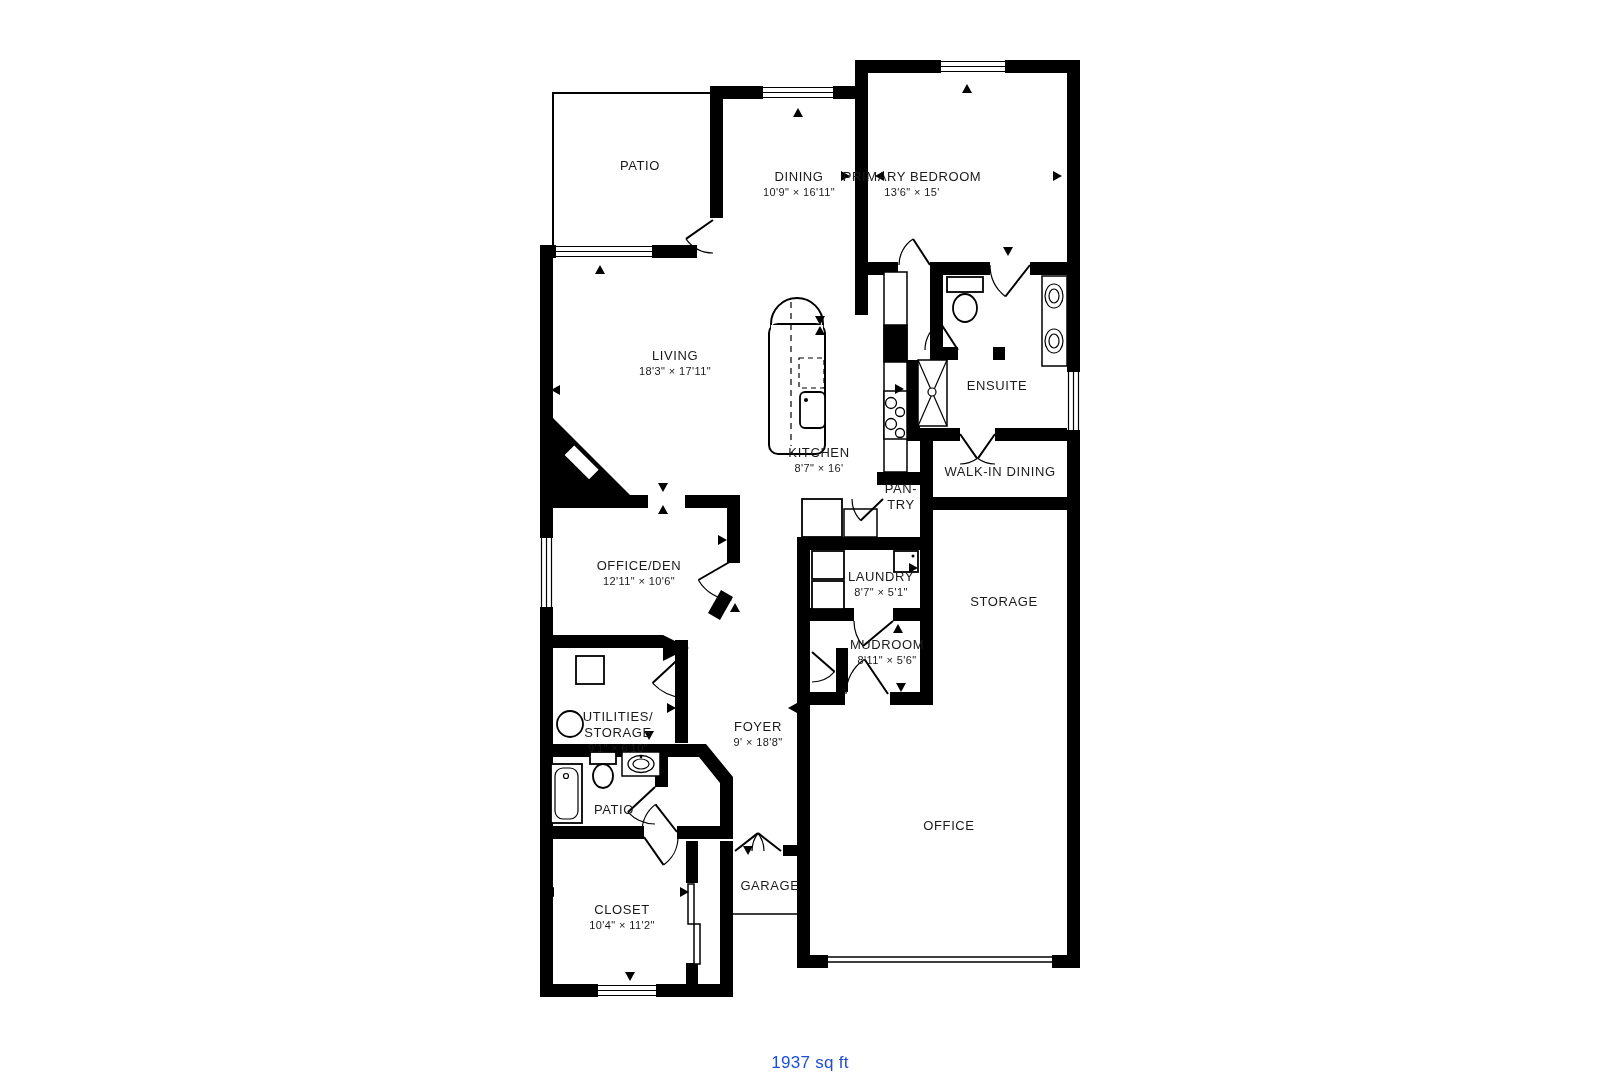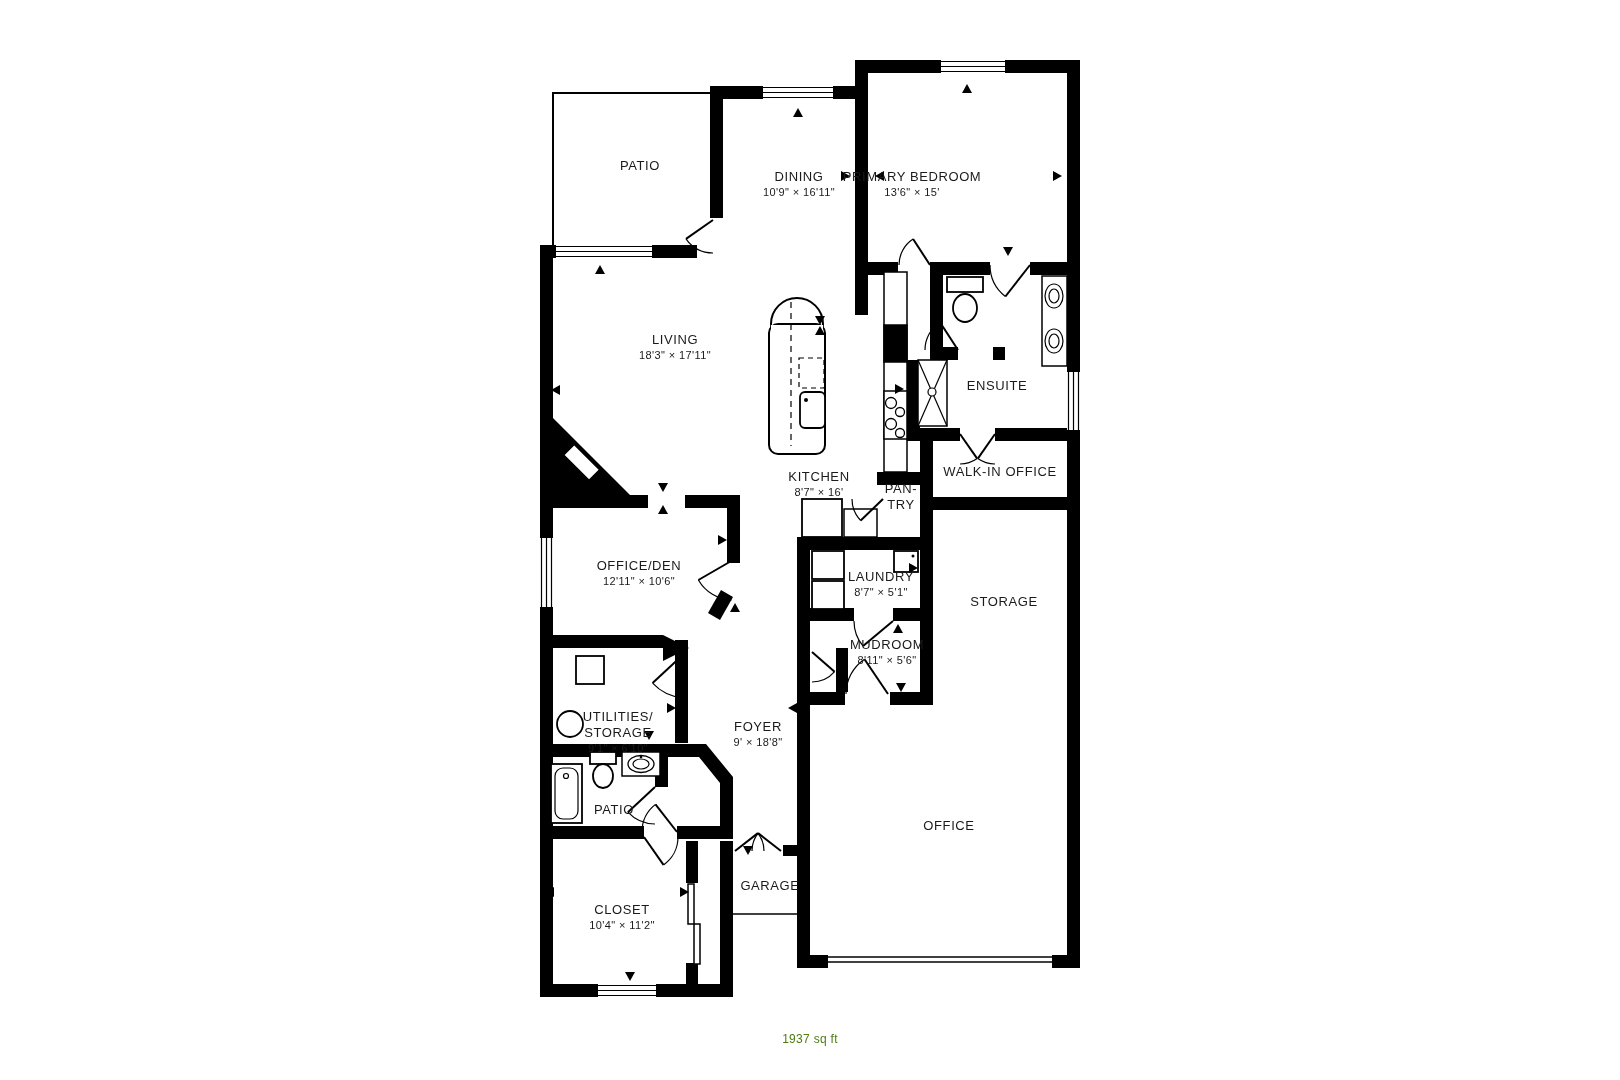--- a/index.html
+++ b/index.html
@@ -4,22 +4,22 @@
 <style>
   html,body{margin:0;padding:0;background:#fff;}
   #stage{position:relative;width:1620px;height:1080px;background:#fff;overflow:hidden;
          font-family:"Liberation Sans",sans-serif;}
   #plan-svg{position:absolute;left:0;top:0;}
   .room-label{position:absolute;transform:translate(-50%,-50%);text-align:center;color:#1a1a1a;
               white-space:nowrap;line-height:1.22;}
   .room-name{font-size:13px;letter-spacing:.6px;font-weight:500;}
   .room-dims{font-size:11px;letter-spacing:.4px;margin-top:1px;}
   .room-name:empty,.room-dims:empty{display:none;}
-  #footer-area{position:absolute;transform:translate(-50%,-50%);font-size:12px;color:#4d7c0f;
-               letter-spacing:.3px;}
+  #footer-area{position:absolute;transform:translate(-50%,-50%);font-size:17px;color:#1d4ed8;
+               letter-spacing:.3px;margin-top:24px;}
 </style>
 </head>
 <body>
 
 <div id="stage">
 
   <svg id="plan-svg" width="1620" height="1080" viewBox="0 0 1620 1080">
     <g id="walls" fill="#000" stroke="none">
         <rect x="855" y="60" width="86" height="13"></rect>
         <rect x="1005" y="60" width="62" height="13"></rect>
@@ -260,31 +260,31 @@
       <div class="room-name">PATIO</div>
     </div>
   <div class="room-label" style="left:799px;top:184px">
       <div class="room-name">DINING</div>
       <div class="room-dims">10'9" × 16'11"</div>
     </div>
   <div class="room-label" style="left:912px;top:184px">
       <div class="room-name">PRIMARY BEDROOM</div>
       <div class="room-dims">13'6" × 15'</div>
     </div>
-  <div class="room-label" style="left:675px;top:347px">
+  <div class="room-label" style="left:675px;top:363px">
       <div class="room-name">LIVING</div>
       <div class="room-dims">18'3" × 17'11"</div>
     </div>
   <div class="room-label" style="left:997px;top:386px">
       <div class="room-name">ENSUITE</div>
     </div>
   <div class="room-label" style="left:1000px;top:472px">
-      <div class="room-name">WALK-IN OFFICE</div>
-    </div>
-  <div class="room-label" style="left:819px;top:484px">
+      <div class="room-name">WALK-IN DINING</div>
+    </div>
+  <div class="room-label" style="left:819px;top:460px">
       <div class="room-name">KITCHEN</div>
       <div class="room-dims">8'7" × 16'</div>
     </div>
   <div class="room-label" style="left:901px;top:497px">
       <div class="room-name">PAN-</div>
       <div class="room-name">TRY</div>
     </div>
   <div class="room-label" style="left:639px;top:573px">
       <div class="room-name">OFFICE/DEN</div>
       <div class="room-dims">12'11" × 10'6"</div>

